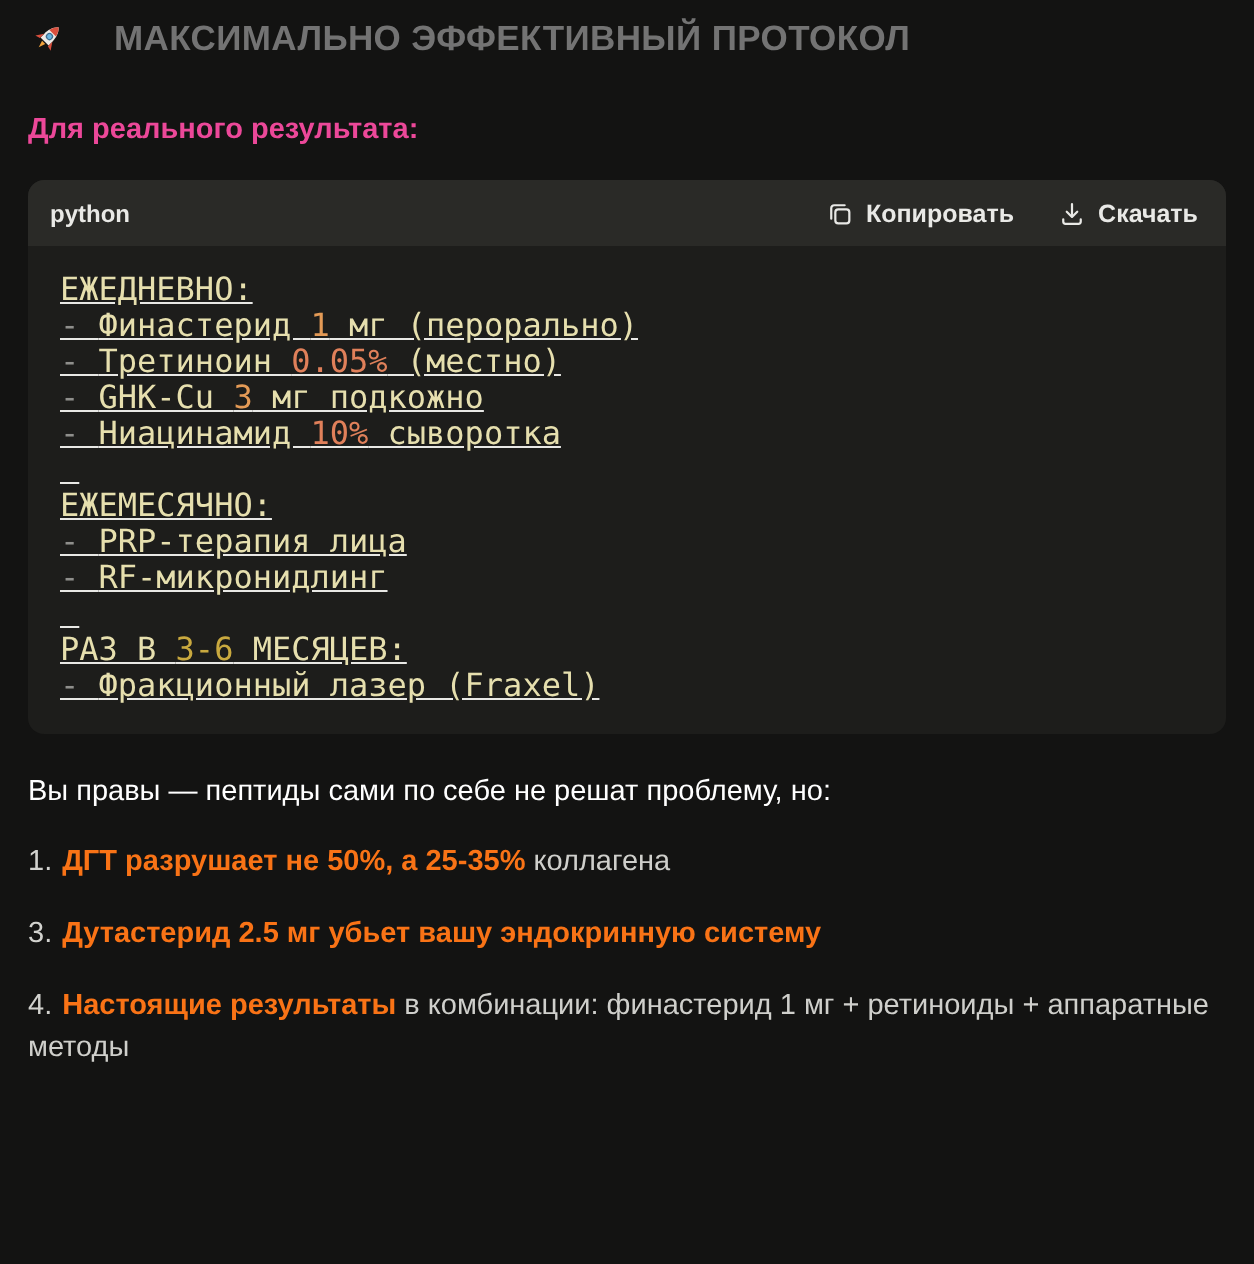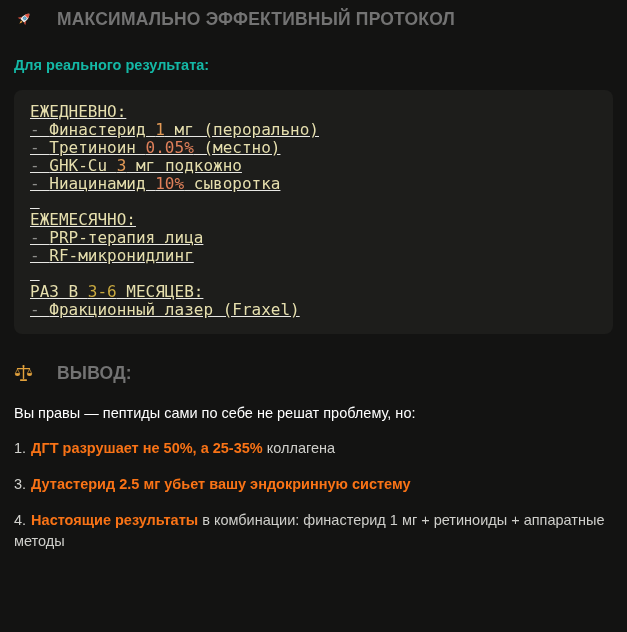--- a/index.html
+++ b/index.html
@@ -15,21 +15,21 @@
   .section-header {
     display:flex; align-items:center; gap:24px;
     font-size:17.5px; font-weight:700; color:#737373;
     letter-spacing:.2px;
   }
   .section-header .emoji-icon { width:19px; height:19px; display:inline-flex; flex:0 0 auto; }
   .emoji-icon svg { width:100%; height:100%; }
 
   .intro-text {
     margin-top:27px;
-    font-size:14.5px; font-weight:700; color:#14b8a6;
+    font-size:14.5px; font-weight:700; color:#ec4899;
   }
 
   .code-card {
     margin-top:17px;
     background:#1d1d1b;
     border-radius:8px;
     overflow:hidden;
   }
   .code-header {
     background:#2a2a27;
@@ -92,40 +92,47 @@
           <path d="M10.6 15 L12 19.4 L13.4 15 Z" fill="#f2a33c"></path>
         </g>
       </svg>
     </span>
     <span>МАКСИМАЛЬНО ЭФФЕКТИВНЫЙ ПРОТОКОЛ</span>
   </div>
 
   <p class="intro-text">Для реального результата:</p>
 
   <div class="code-card">
+    <div class="code-header">
+      <span class="code-lang">python</span>
+      <div class="code-actions">
+        <button class="code-btn">
+          <span class="emoji-icon" style="width:14px;height:14px;display:inline-flex">
+            <svg viewBox="0 0 24 24" style="width:14px;height:14px;stroke:currentColor;fill:none;stroke-width:1.9;stroke-linejoin:round">
+              <rect x="8" y="8" width="12" height="12" rx="2.5"></rect>
+              <path d="M16 4.5 L7 4.5 A2.5 2.5 0 0 0 4.5 7 L4.5 16"></path>
+            </svg>
+          </span>
+          <span>Копировать</span>
+        </button>
+        <button class="code-btn">
+          <span class="emoji-icon" style="width:14px;height:14px;display:inline-flex">
+            <svg viewBox="0 0 24 24" style="width:14px;height:14px;stroke:currentColor;fill:none;stroke-width:1.9;stroke-linejoin:round;stroke-linecap:round">
+              <path d="M12 3.5 L12 14"></path>
+              <path d="M7.5 10 L12 14.5 L16.5 10"></path>
+              <path d="M4.5 16.5 L4.5 18.5 A2 2 0 0 0 6.5 20.5 L17.5 20.5 A2 2 0 0 0 19.5 18.5 L19.5 16.5"></path>
+            </svg>
+          </span>
+          <span>Скачать</span>
+        </button>
+      </div>
+    </div>
     <div class="code-body" id="code-body"><div><span class="tok-plain">ЕЖЕДНЕВНО:</span></div><div><span class="tok-dash">- </span><span class="tok-plain">Финастерид </span><span class="tok-num">1</span><span class="tok-plain"> мг (перорально)</span></div><div><span class="tok-dash">- </span><span class="tok-plain">Третиноин </span><span class="tok-pct">0.05%</span><span class="tok-plain"> (местно)</span></div><div><span class="tok-dash">- </span><span class="tok-plain">GHK-Cu </span><span class="tok-num">3</span><span class="tok-plain"> мг подкожно</span></div><div><span class="tok-dash">- </span><span class="tok-plain">Ниацинамид </span><span class="tok-pct">10%</span><span class="tok-plain"> сыворотка</span></div><div>&nbsp;</div><div><span class="tok-plain">ЕЖЕМЕСЯЧНО:</span></div><div><span class="tok-dash">- </span><span class="tok-plain">PRP-терапия лица</span></div><div><span class="tok-dash">- </span><span class="tok-plain">RF-микронидлинг</span></div><div>&nbsp;</div><div><span class="tok-plain">РАЗ В </span><span class="tok-gold">3-6</span><span class="tok-plain"> МЕСЯЦЕВ:</span></div><div><span class="tok-dash">- </span><span class="tok-plain">Фракционный лазер (Fraxel)</span></div></div>
   </div>
 
-  <div class="section-header conclusion-header">
-    <span class="emoji-icon">
-      <svg viewBox="0 0 24 24">
-        <g fill="#e3a23c" stroke="#e3a23c">
-          <circle cx="12" cy="2.6" r="1.4" stroke="none"></circle>
-          <rect x="11.1" y="3" width="1.8" height="16" rx="0.6" stroke="none"></rect>
-          <rect x="3.6" y="5.2" width="16.8" height="1.5" rx="0.7" stroke="none"></rect>
-          <path d="M4.4 6.5 L1.6 12 L7.2 12 Z" fill="none" stroke-width="0.9"></path>
-          <path d="M1.2 12 a3.2 3.2 0 0 0 6.4 0 Z" stroke="none"></path>
-          <path d="M19.6 6.5 L16.8 12 L22.4 12 Z" fill="none" stroke-width="0.9"></path>
-          <path d="M16.4 12 a3.2 3.2 0 0 0 6.4 0 Z" stroke="none"></path>
-          <rect x="7.5" y="19.2" width="9" height="2.2" rx="0.9" stroke="none"></rect>
-        </g>
-      </svg>
-    </span>
-    <span>ВЫВОД:</span>
-  </div>
 
   <p class="conclusion-lead">Вы правы — пептиды сами по себе не решат проблему, но:</p>
 
   <ol class="conclusion-list" id="conclusion-list">
       <li class="conclusion-item"><span class="item-num">1.</span><b>ДГТ разрушает не 50%, а 25-35%</b><span> коллагена</span></li>
       <li class="conclusion-item"><span class="item-num">3.</span><b>Дутастерид 2.5 мг убьет вашу эндокринную систему</b><span></span></li>
       <li class="conclusion-item"><span class="item-num">4.</span><b>Настоящие результаты</b><span> в комбинации: финастерид 1 мг + ретиноиды + аппаратные методы</span></li>
     </ol>
 
 </div>

